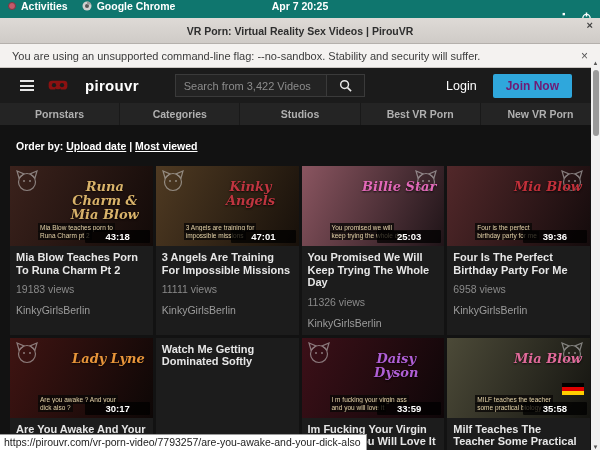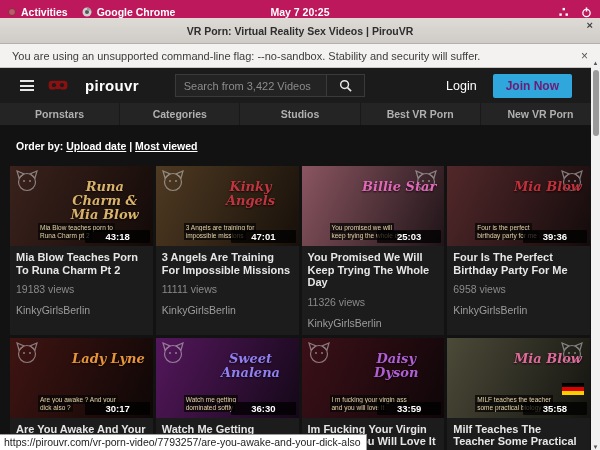--- a/index.html
+++ b/index.html
@@ -1,21 +1,21 @@
 <!DOCTYPE html>
 <html><head>
 <meta charset="utf-8">
 <style>
   * { margin:0; padding:0; box-sizing:border-box; }
   html,body { width:600px; height:450px; overflow:hidden; background:#121212;
               font-family:"Liberation Sans", sans-serif; }
 
   
-  .sysbar { height:18px; background:#be185d; color:#fff; display:flex; align-items:flex-end;
-            font-size:10.5px; font-weight:bold; position:relative; }
+  .sysbar { height:18px; background:#0f766e; color:#fff; display:flex; align-items:flex-start;
+            font-size:10.5px; font-weight:bold; position:relative;flex-direction:column; }
   .sysbar .left { display:flex; align-items:center; gap:14px; padding-left:8px; }
   .sys-item { display:flex; align-items:center; gap:5px; cursor:default; }
   .rec-dot { width:8px; height:8px; border-radius:50%; background:#c05a6a; border:1px solid #7e3340; }
   .chrome-ico { width:10px; height:10px; }
   .sysbar .clock { position:absolute; left:50%; transform:translateX(-50%); }
   .sysbar .right { margin-left:auto; display:flex; align-items:center; gap:12px; padding-right:8px; }
   .tray-svg { width:11px; height:11px; }
 
   
   .titlebar { height:26px; background:linear-gradient(#dedad6,#cfcbc7); border-bottom:1px solid #b4b0ac;
@@ -100,21 +100,21 @@
     </div>
     <div class="sys-item">
       <svg class="chrome-ico" viewBox="0 0 20 20">
         <circle cx="10" cy="10" r="9" fill="#cfcfcf"></circle>
           <circle cx="10" cy="10" r="4" fill="#555"></circle>
         <path d="M10 1 A9 9 0 0 1 18.5 7 L10 7 Z" fill="#9a9a9a"></path>
       </svg>
       <span>Google Chrome</span>
     </div>
   </div>
-  <span class="clock">May 7 20:25</span>
+  <span class="clock">Apr 7 20:25</span>
   <div class="right">
     <svg class="tray-svg" viewBox="0 0 12 12">
       <rect x="5" y="1" width="2.6" height="2.6" fill="#fff"></rect>
       <rect x="1.5" y="7" width="2.6" height="2.6" fill="#fff"></rect>
       <rect x="8.2" y="7" width="2.6" height="2.6" fill="#fff"></rect>
     </svg>
     <svg class="tray-svg" viewBox="0 0 12 12">
       <circle cx="6" cy="6.5" r="4" fill="none" stroke="#fff" stroke-width="1.4"></circle>
       <line x1="6" y1="0.5" x2="6" y2="5" stroke="#fff" stroke-width="1.6"></line>
     </svg>
@@ -275,33 +275,20 @@
 
       <span class="dur">30:17</span>
     </div>
     <div class="info">
       <div class="vtitle">Are You Awake And Your Dick Also</div>
 
     </div>
   </div>
 
   <div class="card">
-    <div class="thumb" style="background: linear-gradient(115deg, rgb(84, 23, 92), rgb(20, 8, 24));">
-      <svg class="cat" width="24" height="22" viewBox="0 0 24 22">
-        <path d="M4 8 L2 1 L9 4 Z" fill="none" stroke="#cfcfcf" stroke-width="1.2"></path>
-        <path d="M20 8 L22 1 L15 4 Z" fill="none" stroke="#cfcfcf" stroke-width="1.2"></path>
-        <circle cx="12" cy="12" r="8.5" fill="none" stroke="#cfcfcf" stroke-width="1.2"></circle>
-        <circle cx="9" cy="11" r="1" fill="#cfcfcf"></circle>
-          <circle cx="15" cy="11" r="1" fill="#cfcfcf"></circle>
-      </svg>
-      <div class="oname" style="color: rgb(143, 127, 240);">Sweet Analena</div>
-      <div class="caption"><span>Watch me getting dominated softly</span></div>
-
-      <span class="dur">36:30</span>
-    </div>
     <div class="info">
       <div class="vtitle">Watch Me Getting Dominated Softly</div>
 
     </div>
   </div>
 
   <div class="card">
     <div class="thumb" style="background: linear-gradient(115deg, rgb(60, 16, 24), rgb(14, 6, 8));">
       <svg class="cat" width="24" height="22" viewBox="0 0 24 22">
         <path d="M4 8 L2 1 L9 4 Z" fill="none" stroke="#cfcfcf" stroke-width="1.2"></path>

